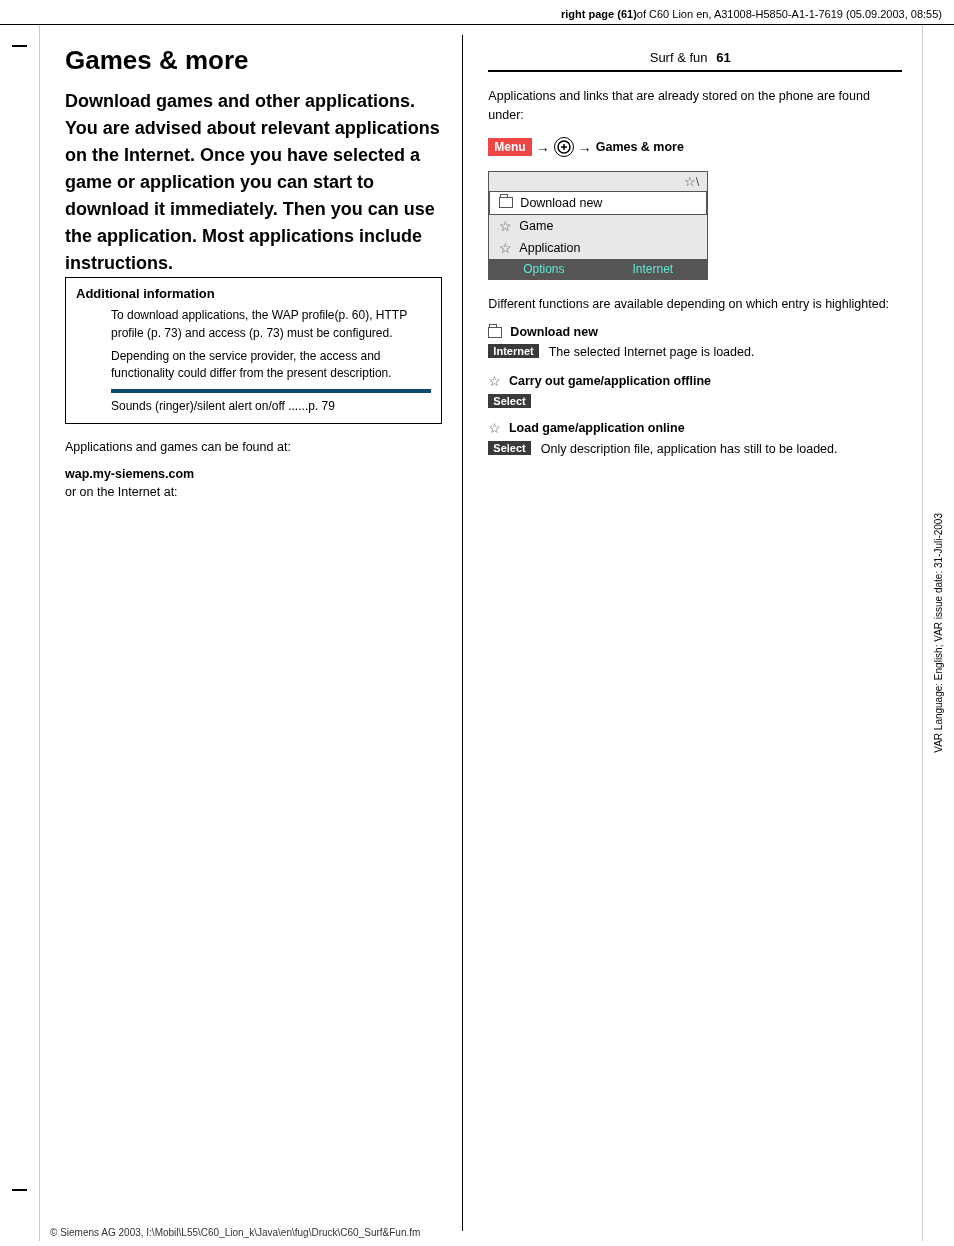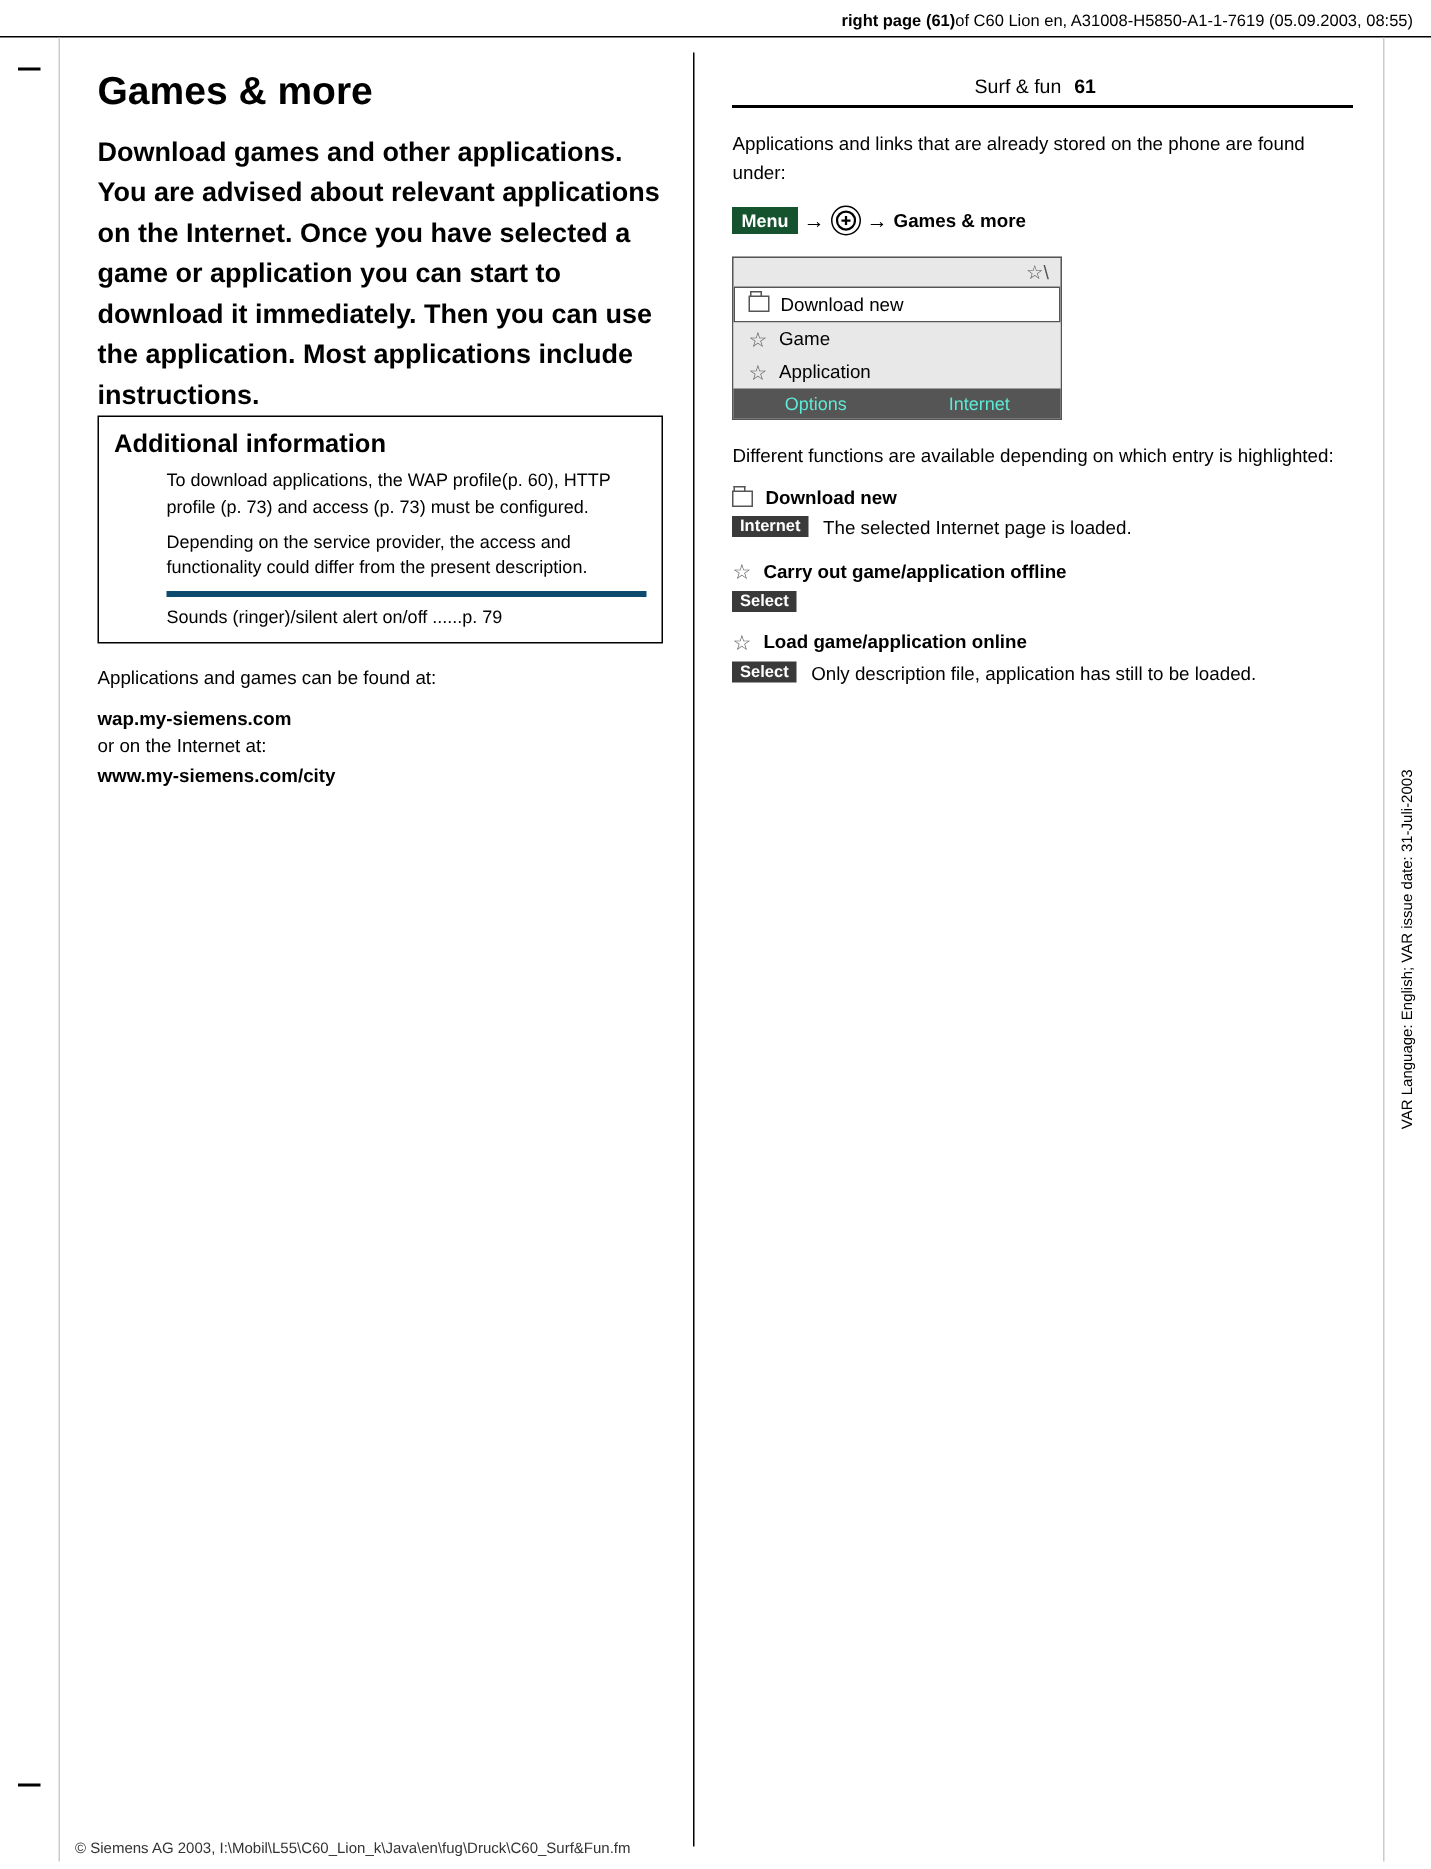--- a/index.html
+++ b/index.html
@@ -127,21 +127,21 @@
     }
 
     .info-box {
       border: 1px solid #000;
       padding: 8px 10px;
       margin-bottom: 14px;
     }
 
     .info-box-title {
       font-weight: bold;
-      font-size: 17px;
+      font-size: 13px;
       margin-bottom: 6px;
     }
 
     .info-box p {
       font-size: 12px;
       line-height: 1.45;
       margin-bottom: 6px;
       margin-left: 35px;
     }
 
@@ -185,21 +185,21 @@
     
     .menu-nav {
       display: flex;
       align-items: center;
       gap: 4px;
       margin-bottom: 14px;
       font-size: 12.5px;
     }
 
     .menu-button {
-      background: #14532d;
+      background: #ef4444;
       color: #fff;
       padding: 2px 6px;
       font-size: 12px;
       font-weight: bold;
     }
 
     .arrow-symbol {
       font-size: 14px;
     }
 
@@ -396,21 +396,20 @@
         <p>Depending on the service provider, the access and functionality could differ from the present description.</p>
         <p>Sounds (ringer)/silent alert on/off ......p. 79</p>
       </div>
 
       <p class="apps-found-text">Applications and games can be found at:</p>
 
       <span class="url-bold">wap.my-siemens.com</span>
 
       <p class="or-text">or on the Internet at:</p>
 
-      <span class="url-bold">www.my-siemens.com/city</span>
 
     </div>
 
     <div class="right-column">
 
       <div class="page-number-header">
         <span class="section-title">Surf &amp; fun</span>
         <span class="page-num">61</span>
       </div>
 

